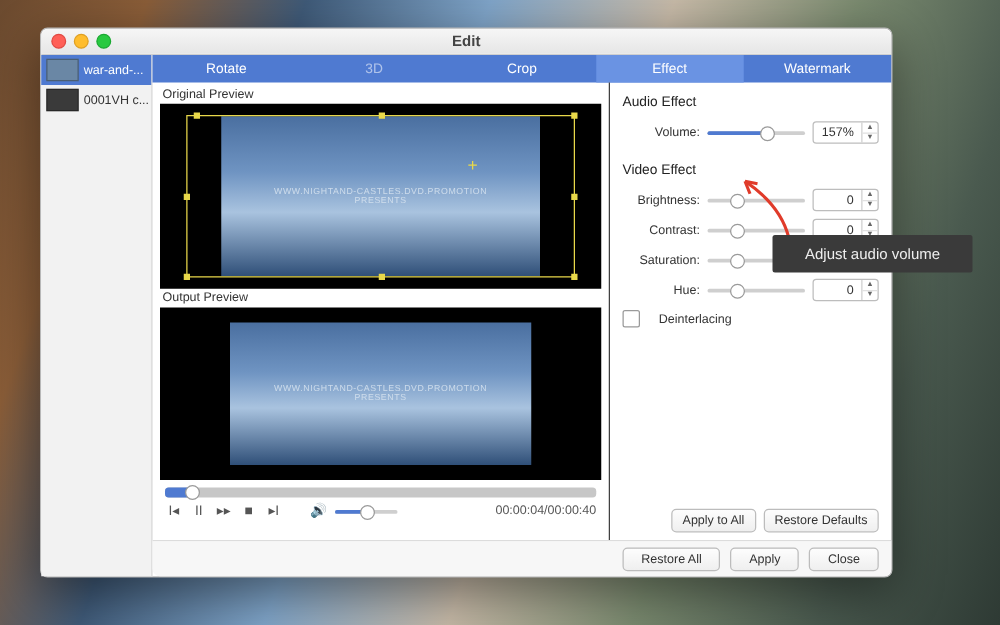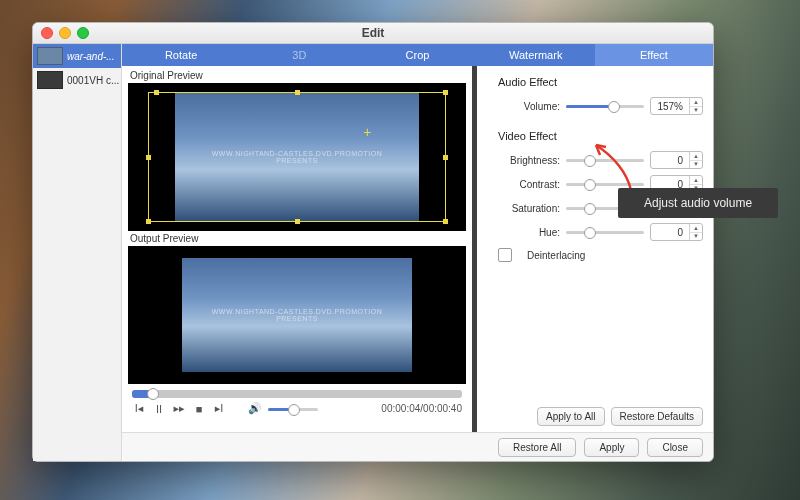--- a/index.html
+++ b/index.html
@@ -8,21 +8,21 @@
   .titlebar{height:20px;background:linear-gradient(#f6f6f6,#e6e6e6);border-bottom:1px solid #cfcfcf;border-radius:6px 6px 0 0;display:flex;align-items:center;position:relative;font-weight:bold;}
   .tl{display:flex;gap:6px;margin-left:8px;}
   .tl span{width:10px;height:10px;border-radius:50%;display:block;}
   .tl .r{background:#ff5f57;border:1px solid #e14942;}
   .tl .y{background:#ffbd2e;border:1px solid #dfa023;}
   .tl .g{background:#28c940;border:1px solid #1ba932;}
   .title{position:absolute;left:0;right:0;text-align:center;font-size:12px;color:#444;}
   .body{flex:1;display:flex;min-height:0;}
   .sidebar{width:88px;background:#f2f2f2;border-right:1px solid #d9d9d9;display:flex;flex-direction:column;}
   .sb-item{display:flex;align-items:center;gap:4px;padding:3px 4px;font-size:10px;color:#333;white-space:nowrap;overflow:hidden;text-overflow:ellipsis;}
-  .sb-item.selected{background:#4f7ad1;color:#fff;font-style:italic;}
+  .sb-item.selected{background:#4f7ad1;color:#fff;}
   .thumb{width:24px;height:16px;background:#6a87a5;flex:0 0 24px;border:1px solid rgba(0,0,0,.3);}
   .main{flex:1;display:flex;flex-direction:column;min-width:0;}
   .tabs{height:22px;background:#4f7ad1;display:flex;color:#fff;font-size:11px;}
   .tab{flex:1;display:flex;align-items:center;justify-content:center;cursor:default;}
   .tab.dim{color:rgba(255,255,255,.55);}
   .tab.active{background:#6a93e3;}
   .content{flex:1;display:flex;min-height:0;}
   .previews{flex:1;display:flex;flex-direction:column;padding:2px 6px 4px 6px;min-width:0;}
   .pv-label{font-size:10px;color:#333;margin:2px 0 2px 2px;}
   .pv-box{background:#000;position:relative;flex:0 0 148px;display:flex;align-items:center;justify-content:center;}
@@ -34,21 +34,21 @@
   .crop i.tl{left:-3px;top:-3px}.crop i.tr{right:-3px;top:-3px}.crop i.bl{left:-3px;bottom:-3px}.crop i.br{right:-3px;bottom:-3px}
   .crop i.tc{left:50%;top:-3px;margin-left:-2px}.crop i.bc{left:50%;bottom:-3px;margin-left:-2px}
   .crop i.lc{left:-3px;top:50%;margin-top:-2px}.crop i.rc{right:-3px;top:50%;margin-top:-2px}
   .cross{position:absolute;right:28%;top:28%;color:#e8d84a;font-size:14px;}
   .timeline{height:8px;background:#c7c7c7;border-radius:3px;margin:6px 4px 4px 4px;position:relative;}
   .timeline .prog{position:absolute;left:0;top:0;bottom:0;width:6%;background:#4f7ad1;border-radius:3px;}
   .timeline .knob{position:absolute;left:6%;top:-2px;width:10px;height:10px;background:#fff;border:1px solid #9a9a9a;border-radius:50%;margin-left:-5px;}
   .controls{display:flex;align-items:center;gap:6px;padding:0 4px 2px 4px;color:#555;font-size:10px;}
   .cbtn{width:14px;text-align:center;font-size:11px;cursor:default;}
   .time{margin-left:auto;font-size:10px;color:#555;}
-  .panel{width:205px;border-left:5px solid #404040;padding:6px 10px 6px 21px;font-size:11px;color:#333;display:flex;flex-direction:column;}
+  .panel{width:205px;border-left:1px solid #404040;padding:6px 10px 6px 10px;font-size:11px;color:#333;display:flex;flex-direction:column;}
   .panel h4{margin:4px 0 6px 0;font-size:11px;font-weight:400;color:#222;}
   .row{display:flex;align-items:center;margin:3px 0;}
   .row label{width:62px;text-align:right;margin-right:6px;font-size:10px;color:#333;}
   .slider{flex:1;height:10px;position:relative;margin-right:6px;}
   .slider .track{position:absolute;left:0;right:0;top:4px;height:3px;background:#cfcfcf;border-radius:2px;}
   .slider .fill{position:absolute;left:0;top:4px;height:3px;background:#4f7ad1;border-radius:2px;}
   .slider .kn{position:absolute;top:0;width:10px;height:10px;border-radius:50%;background:#fff;border:1px solid #9a9a9a;margin-left:-5px;}
   .spin{display:flex;align-items:center;border:1px solid #bdbdbd;border-radius:3px;height:16px;background:#fff;}
   .spin span{padding:0 6px;font-size:10px;min-width:26px;text-align:right;}
   .spin .arrows{width:12px;height:100%;border-left:1px solid #d0d0d0;display:flex;flex-direction:column;}
@@ -90,22 +90,22 @@
           <div class="thumb" style="background:#3a3a3a"></div>
           <span>0001VH c...</span>
         </div>
       </div>
 
       <div class="main">
         <div class="tabs">
           <div class="tab">Rotate</div>
           <div class="tab dim">3D</div>
           <div class="tab">Crop</div>
+          <div class="tab active">Effect</div>
           <div class="tab">Watermark</div>
-          <div class="tab active">Effect</div>
         </div>
 
         <div class="content">
           <div class="previews">
             <div class="pv-label">Original Preview</div>
             <div class="pv-box">
               <div class="frame">
                 <span class="t1">WWW.NIGHTAND-CASTLES.DVD.PROMOTION</span>
                 <span class="t1">PRESENTS</span>
               </div>

